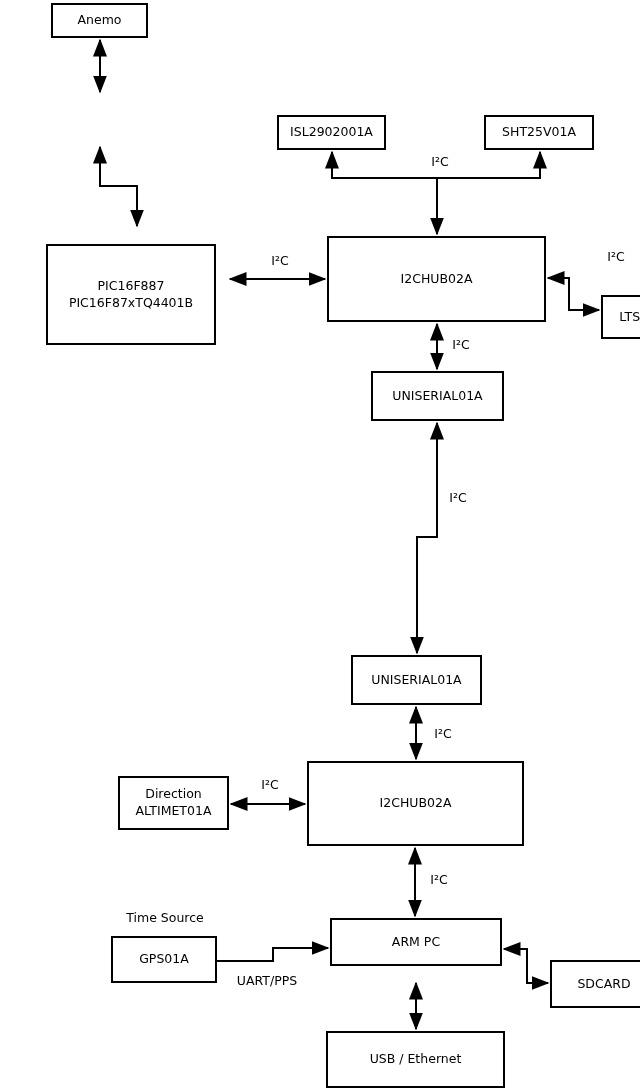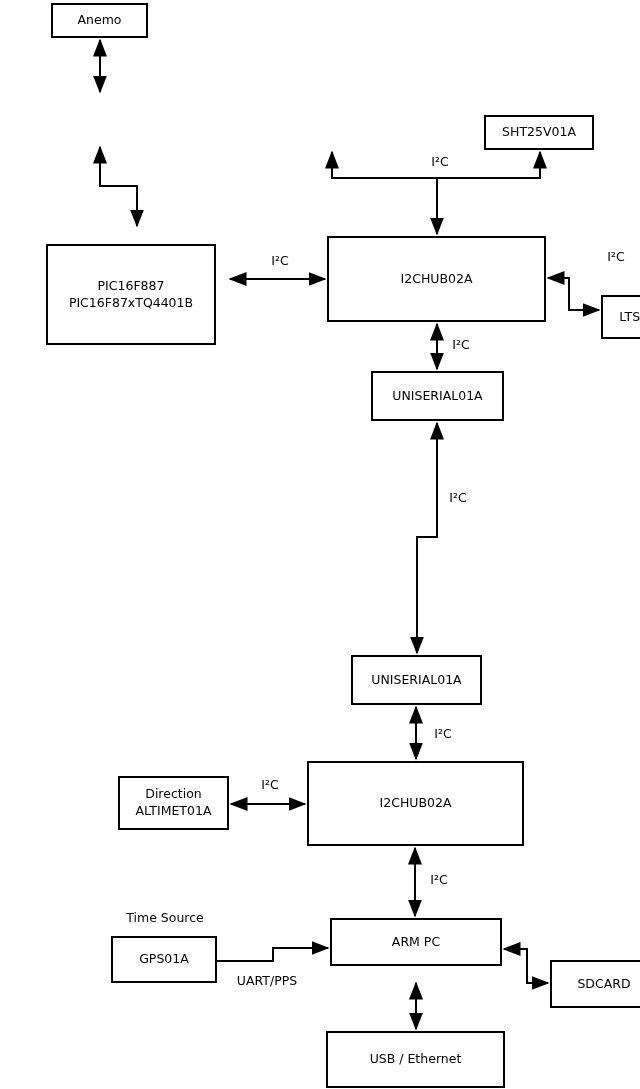--- a/index.html
+++ b/index.html
@@ -77,20 +77,23 @@
   <div class="node" style="left:7px; top:3px; width:97px; height:35px;">
     <span>Anemo</span>
   </div>
 
 
   <div class="node" style="left:2px; top:244px; width:170px; height:101px;">
     <span>PIC16F887</span>
     <span>PIC16F87xTQ4401B</span>
   </div>
 
+  <div class="node" style="left:233px; top:115px; width:109px; height:35px;">
+    <span>ISL2902001A</span>
+  </div>
 
   <div class="node" style="left:440px; top:115px; width:110px; height:35px;">
     <span>SHT25V01A</span>
   </div>
 
   <div class="node" style="left:283px; top:236px; width:219px; height:86px;">
     <span>I2CHUB02A</span>
   </div>
 
   <div class="node" style="left:557px; top:295px; width:82px; height:44px;">

